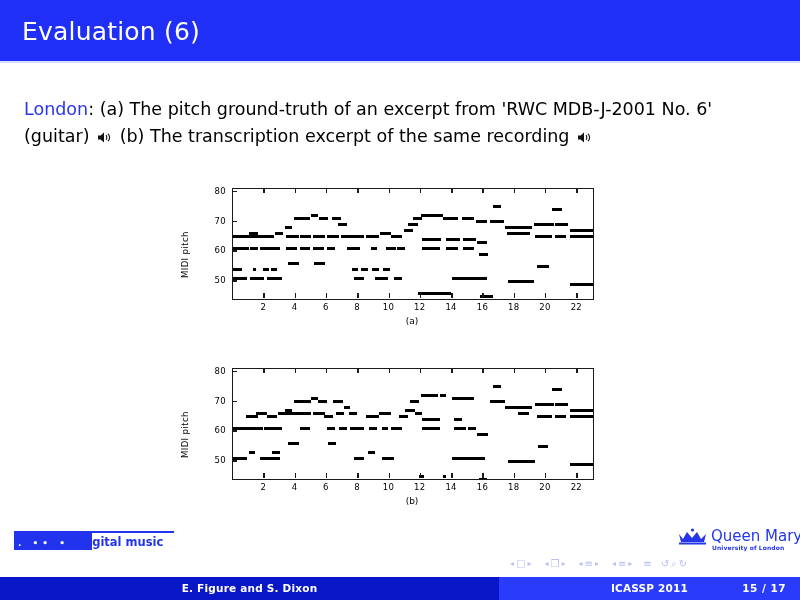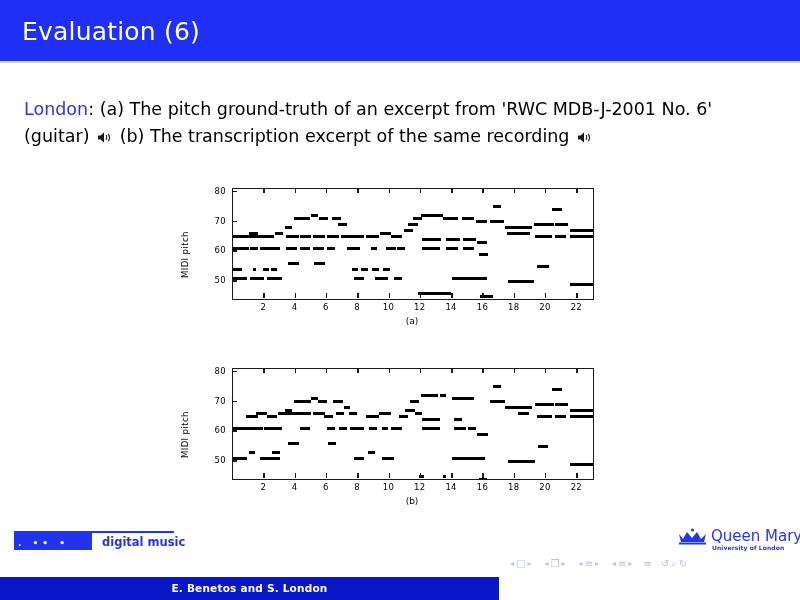--- a/index.html
+++ b/index.html
@@ -173,21 +173,21 @@
   #c4dm-dots {
     position: absolute;
     left: 4px; top: 7px;
     font-size: 9px;
     color: #ffffff;
     letter-spacing: 4px;
     font-weight: bold;
   }
   #c4dm-text {
     position: absolute;
-    left: 88px;
+    left: 66px;
     top: 4px;
     font-size: 11.5px;
     font-weight: bold;
     color: #2233ee;
     white-space: nowrap;
   }
   #c4dm-bar {
     position: absolute;
     left: 0; top: 0px;
     width: 160px;
@@ -627,15 +627,19 @@
   </div>
   <div class="nav-group">
     <span class="nav-glyph">↺</span>
     <span class="nav-glyph" style="margin:0 2px;">⌕</span>
     <span class="nav-glyph">↻</span>
   </div>
 </div>
 
 <div id="footer">
   <div id="footer-left">
-    <div id="footer-authors">E. Benetos and S. London</div>
+    <div id="footer-authors">E. Figure and S. Dixon</div>
+  </div>
+  <div id="footer-right">
+    <div id="footer-venue">ICASSP 2011</div>
+    <div id="footer-page">15 / 17</div>
   </div>
 </div>
 
 </body></html>

